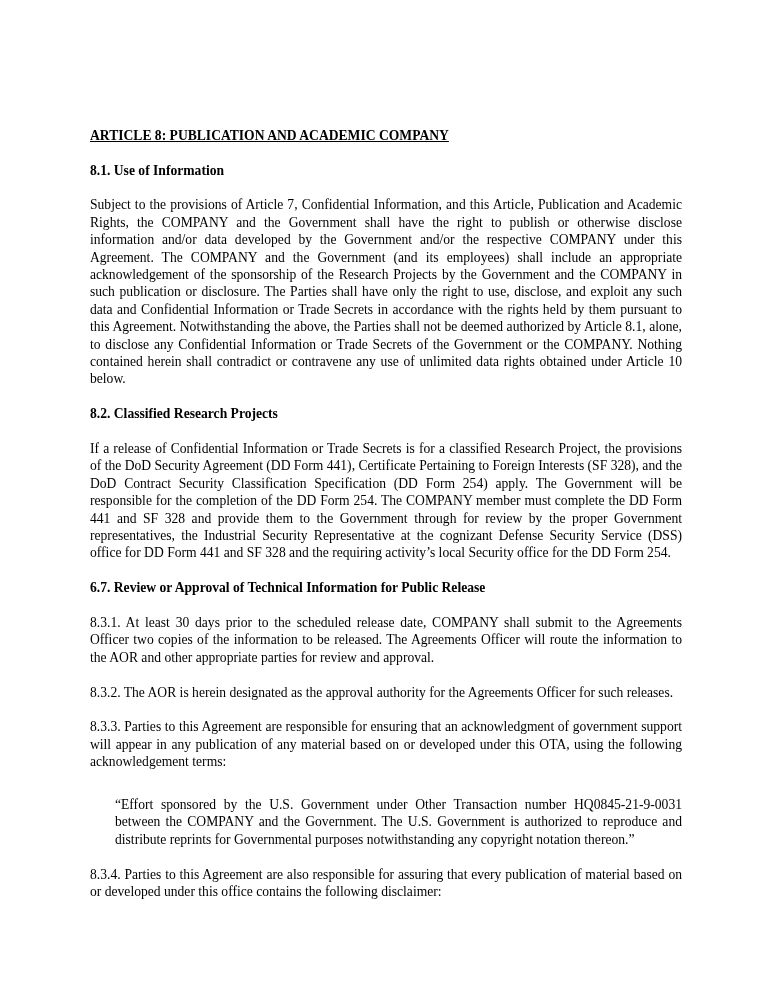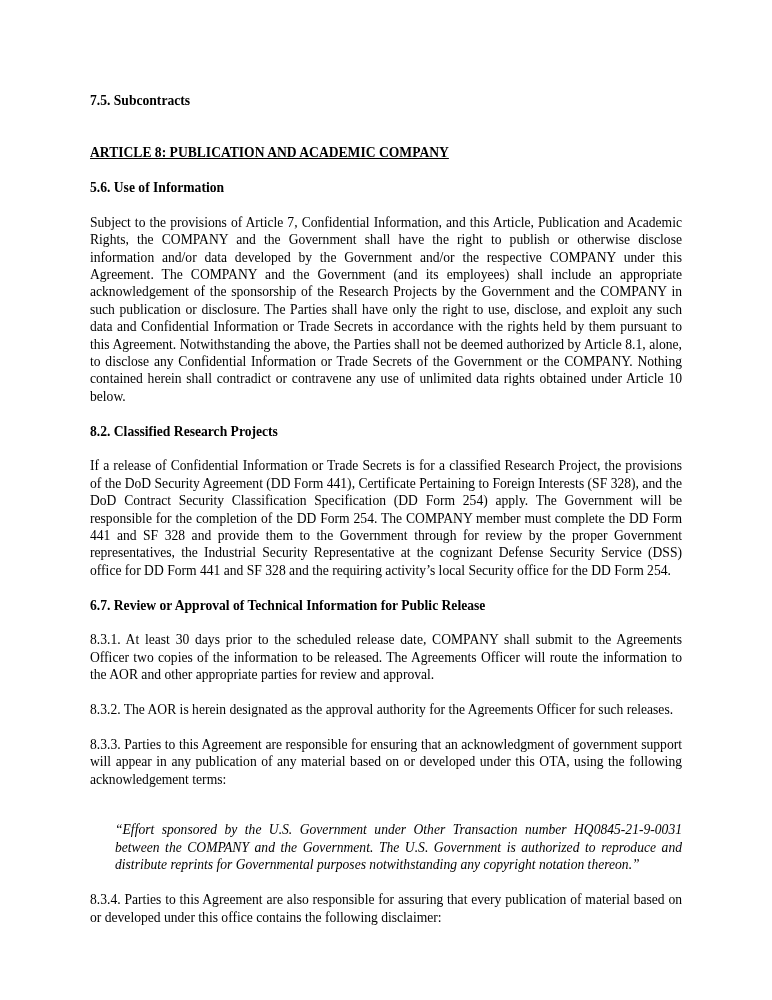--- a/index.html
+++ b/index.html
@@ -33,37 +33,35 @@
       margin: 0;
     }
     p {
       margin: 0;
       text-align: justify;
     }
     .gap {
       height: 17.4px;
     }
     .quote {
-      margin: 16px 0 0 25px;
-      font-style: italic;
+      margin: 8px 0 0 25px;
       text-align: justify;
     }
   </style>
 </head>
 <body>
 
 <div class="page">
-  <div class="heading">7.5. Subcontracts</div>
   <div class="gap"></div>
   <div class="gap"></div>
 
   <div class="article-heading">ARTICLE 8: PUBLICATION AND ACADEMIC COMPANY</div>
   <div class="gap"></div>
 
-  <div class="heading">5.6. Use of Information</div>
+  <div class="heading">8.1. Use of Information</div>
   <div class="gap"></div>
   <p>Subject to the provisions of Article 7, Confidential Information, and this Article, Publication and Academic Rights, the COMPANY and the Government shall have the right to publish or otherwise disclose information and/or data developed by the Government and/or the respective COMPANY under this Agreement. The COMPANY and the Government (and its employees) shall include an appropriate acknowledgement of the sponsorship of the Research Projects by the Government and the COMPANY in such publication or disclosure. The Parties shall have only the right to use, disclose, and exploit any such data and Confidential Information or Trade Secrets in accordance with the rights held by them pursuant to this Agreement. Notwithstanding the above, the Parties shall not be deemed authorized by Article 8.1, alone, to disclose any Confidential Information or Trade Secrets of the Government or the COMPANY. Nothing contained herein shall contradict or contravene any use of unlimited data rights obtained under Article 10 below.</p>
   <div class="gap"></div>
 
   <div class="heading">8.2. Classified Research Projects</div>
   <div class="gap"></div>
   <p>If a release of Confidential Information or Trade Secrets is for a classified Research Project, the provisions of the DoD Security Agreement (DD Form 441), Certificate Pertaining to Foreign Interests (SF 328), and the DoD Contract Security Classification Specification (DD Form 254) apply. The Government will be responsible for the completion of the DD Form 254. The COMPANY member must complete the DD Form 441 and SF 328 and provide them to the Government through for review by the proper Government representatives, the Industrial Security Representative at the cognizant Defense Security Service (DSS) office for DD Form 441 and SF 328 and the requiring activity’s local Security office for the DD Form 254.</p>
   <div class="gap"></div>
 
   <div class="heading">6.7. Review or Approval of Technical Information for Public Release</div>

